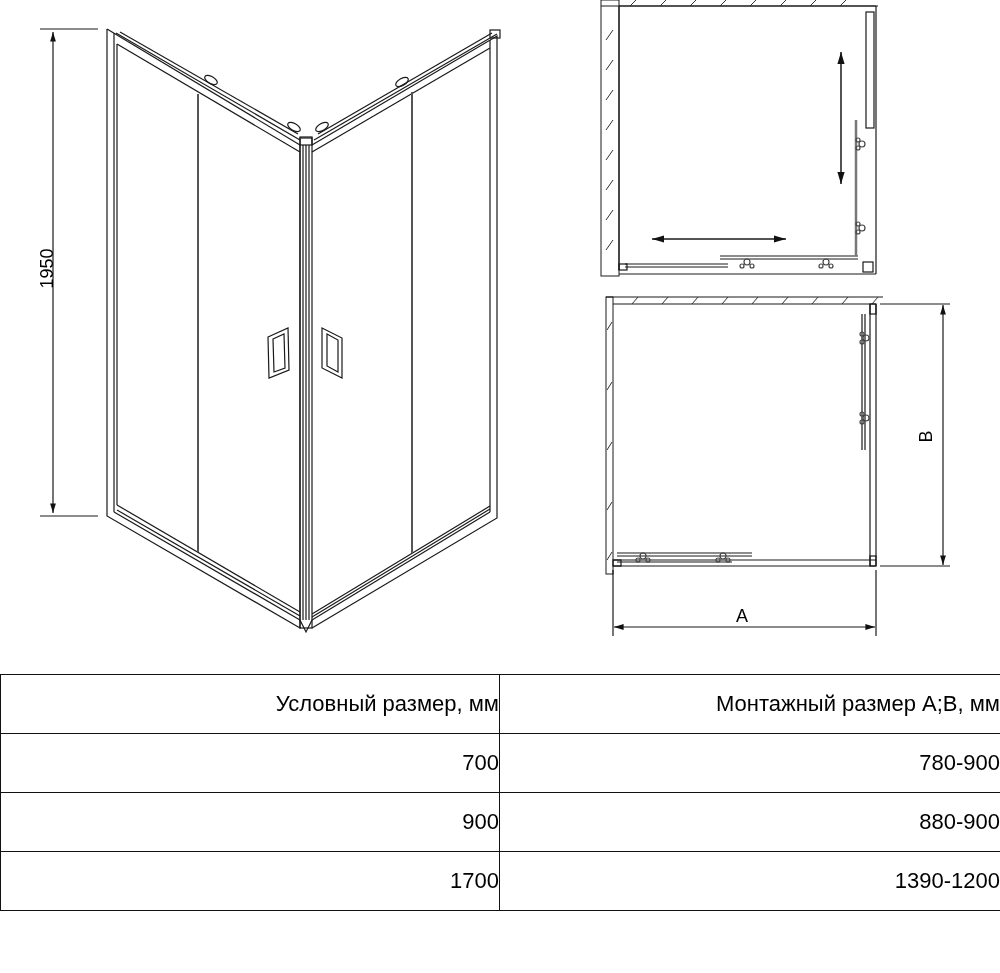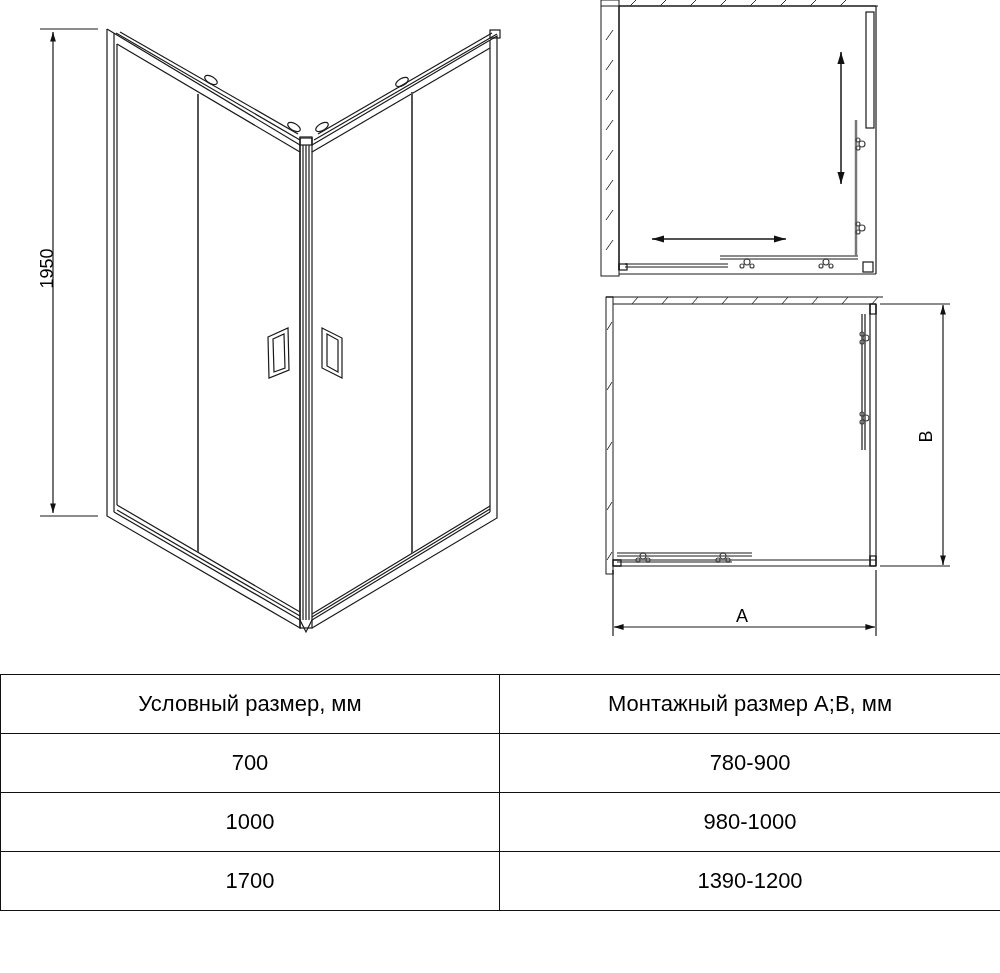--- a/index.html
+++ b/index.html
@@ -3,21 +3,21 @@
 <meta charset="utf-8">
 <style>
   html, body { margin: 0; padding: 0; background: #ffffff; }
   body { width: 1000px; height: 973px; position: relative; overflow: hidden; font-family: "Liberation Sans", sans-serif; color: #000; }
   .drawing { position: absolute; left: 0; top: 0; width: 1000px; height: 660px; }
   .dim-label { position: absolute; font-family: "Liberation Sans", sans-serif; font-size: 18px; color: #000; }
   .dim-height { left: 22px; top: 258px; transform: rotate(-90deg); transform-origin: center; width: 50px; text-align: center; }
   .dim-a { left: 736px; top: 606px; }
   .dim-b { left: 920px; top: 426px; transform: rotate(-90deg); }
   table.sizes { position: absolute; left: 0; top: 674px; width: 1000px; border-collapse: collapse; table-layout: fixed; }
-  table.sizes td, table.sizes th { border: 1.5px solid #111; height: 58px; text-align: center; vertical-align: middle; font-size: 22px; font-weight: normal; padding: 0; }
+  table.sizes td, table.sizes th { border: 1.5px solid #111; height: 58px; text-align: right; vertical-align: middle; font-size: 22px; font-weight: normal; padding: 0; }
   table.sizes col.c1 { width: 499px; }
   table.sizes col.c2 { width: 501px; }
 </style>
 </head>
 <body>
 
 <div class="drawing">
   <svg width="1000" height="660" viewBox="0 0 1000 660" xmlns="http://www.w3.org/2000/svg">
     <defs>
       <marker id="arrowEnd" viewBox="0 0 10 10" refX="10" refY="5" markerWidth="8" markerHeight="8" orient="auto-start-reverse">
@@ -213,21 +213,21 @@
   <tbody>
       <tr>
     <th>Условный размер, мм</th>
     <th>Монтажный размер A;B, мм</th>
   </tr>
   <tr>
     <td>700</td>
     <td>780-900</td>
   </tr>
   <tr>
-    <td>1000</td>
-    <td>980-1000</td>
+    <td>900</td>
+    <td>880-900</td>
   </tr>
   <tr>
     <td>1700</td>
     <td>1390-1200</td>
   </tr>
 </tbody>
   </table>
 
 </body></html>

